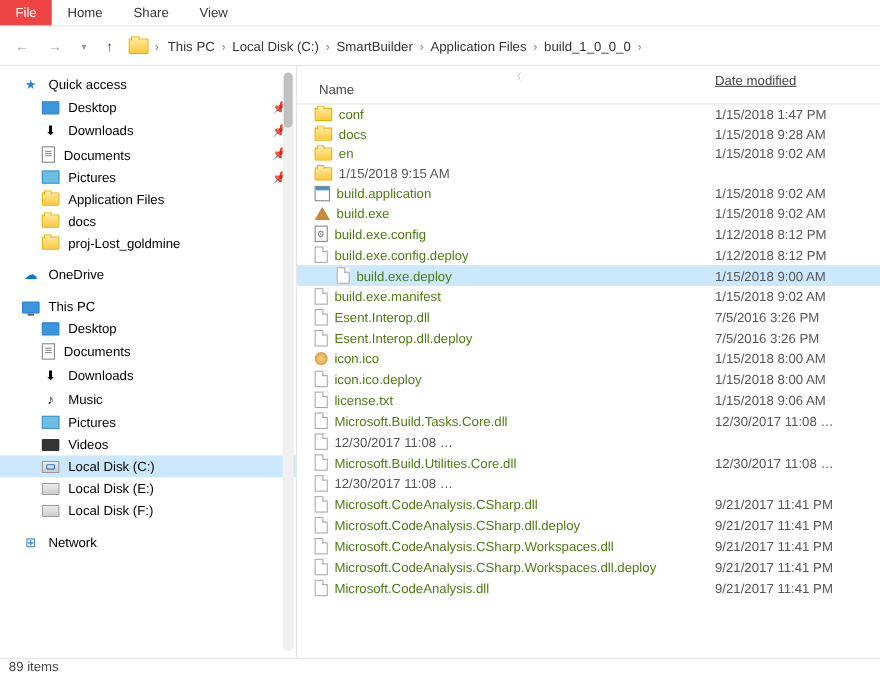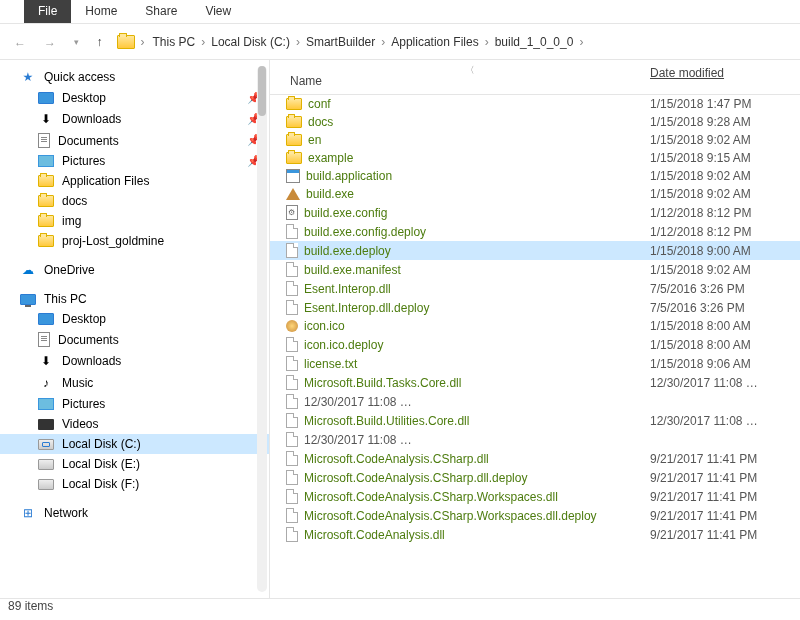--- a/index.html
+++ b/index.html
@@ -1,19 +1,19 @@
 <!DOCTYPE html>
 <html><head>
 <meta charset="utf-8">
 <style>
 * { margin: 0; padding: 0; box-sizing: border-box; font-family: "Segoe UI", Tahoma, sans-serif; font-size: 12px; }
 body { background: #fff; width: 800px; height: 620px; overflow: hidden; display: flex; flex-direction: column; }
 .ribbon { display: flex; height: 24px; border-bottom: 1px solid #e5e5e5; }
 .ribbon .tab { padding: 4px 14px; color: #333; cursor: pointer; }
-.ribbon .tab.file { background: #404040; color: #fff; margin-left: 24px; }
+.ribbon .tab.file { background: #ef4444; color: #fff; }
 .navbar { display: flex; align-items: center; height: 36px; padding: 0 10px; gap: 10px; border-bottom: 1px solid #e5e5e5; }
 .navbtn { color: #999; padding: 2px 4px; cursor: pointer; }
 .navbtn.enabled { color: #333; }
 .breadcrumb { display: flex; align-items: center; gap: 2px; }
 .bc-icon { width: 18px; height: 14px; background: linear-gradient(#ffe79c,#ffc93c); border: 1px solid #e0b200; border-radius: 1px; position: relative; }
 .bc-icon::before { content:""; position:absolute; top:-3px; left:1px; width:6px; height:3px; background:#ffe79c; border:1px solid #e0b200; border-bottom:none; border-radius:1px 1px 0 0;}
 .bc-sep { color: #888; padding: 0 4px; }
 .bc-item { color: #333; padding: 2px 2px; cursor: pointer; }
 .main { flex: 1; display: flex; overflow: hidden; }
 .sidebar { width: 270px; border-right: 1px solid #e5e5e5; padding: 6px 0; overflow-y: auto; position: relative; }
@@ -37,21 +37,21 @@
 .ic-doc::after{content:"";position:absolute;top:3px;left:2px;right:2px;height:1px;background:#888;box-shadow:0 2px 0 #888,0 4px 0 #888;}
 .ic-pic { background:#6cbde0; border:1px solid #3a96dd; width:16px;height:12px;}
 .ic-video { background:#333; width:16px;height:11px; border-radius:1px;}
 .filepane { flex:1; display:flex; flex-direction:column; overflow:hidden; }
 .headers { display:flex; padding: 6px 0; border-bottom: 1px solid #e5e5e5; color:#444; }
 .col-name { flex: 1; padding-left: 20px; }
 .col-name .sort { display:block; text-align:center; color:#888; font-size:9px; line-height:8px;}
 .col-date { width: 150px; text-decoration: underline; }
 .filelist { flex:1; overflow-y:auto; }
 .row { display:flex; align-items:center; padding: 2px 0; cursor:pointer; }
-.row.selected { background: #cce8ff; }
+.row.selected { background: #cce8ff; padding-left: 20px; }
 .row .ic { margin: 0 6px 0 16px; }
 .row .fname { flex:1; color:#4d7c0f; white-space:nowrap; overflow:hidden; text-overflow:ellipsis;}
 .row .fdate { width:150px; color:#555; white-space:nowrap; overflow:hidden; text-overflow:ellipsis;}
 .ic-file { background:#fff; border:1px solid #aaa; width:12px; height:15px; position:relative;}
 .ic-file::before{content:"";position:absolute;top:-1px;right:-1px;width:4px;height:4px;background:#fff;border-left:1px solid #aaa;border-bottom:1px solid #aaa;}
 .ic-exe { width:0;height:0;border-left:7px solid transparent;border-right:7px solid transparent;border-bottom:12px solid #c88a3a;}
 .ic-ico { width:12px;height:12px;background:radial-gradient(circle,#ffd77a,#c88a3a);border-radius:50%;}
 .ic-app { background:#fff;border:1px solid #888;width:14px;height:14px;position:relative;}
 .ic-app::after{content:"";position:absolute;top:0;left:0;right:0;height:3px;background:#3a96dd;}
 .ic-cfg { background:#fff;border:1px solid #888;width:12px;height:15px;position:relative;}
@@ -116,24 +116,20 @@
           <div class="tree-item child">
             <span class="ic ic-folder"></span>
             <span>Application Files</span>
           </div>
           <div class="tree-item child">
             <span class="ic ic-folder"></span>
             <span>docs</span>
           </div>
           <div class="tree-item child">
             <span class="ic ic-folder"></span>
-            <span>img</span>
-          </div>
-          <div class="tree-item child">
-            <span class="ic ic-folder"></span>
             <span>proj-Lost_goldmine</span>
           </div>
         </div>
     </div>
     <div class="tree-group">
       <div class="tree-item">
         <span class="ic ic-onedrive">☁</span>
         <span>OneDrive</span>
       </div>
     </div>
@@ -208,21 +204,20 @@
           <span class="fname">docs</span>
           <span class="fdate">1/15/2018 9:28 AM</span>
         </div>
         <div class="row">
           <span class="ic ic-folder"></span>
           <span class="fname">en</span>
           <span class="fdate">1/15/2018 9:02 AM</span>
         </div>
         <div class="row">
           <span class="ic ic-folder"></span>
-          <span class="fname">example</span>
           <span class="fdate">1/15/2018 9:15 AM</span>
         </div>
         <div class="row">
           <span class="ic ic-app"></span>
           <span class="fname">build.application</span>
           <span class="fdate">1/15/2018 9:02 AM</span>
         </div>
         <div class="row">
           <span class="ic ic-exe"></span>
           <span class="fname">build.exe</span>

